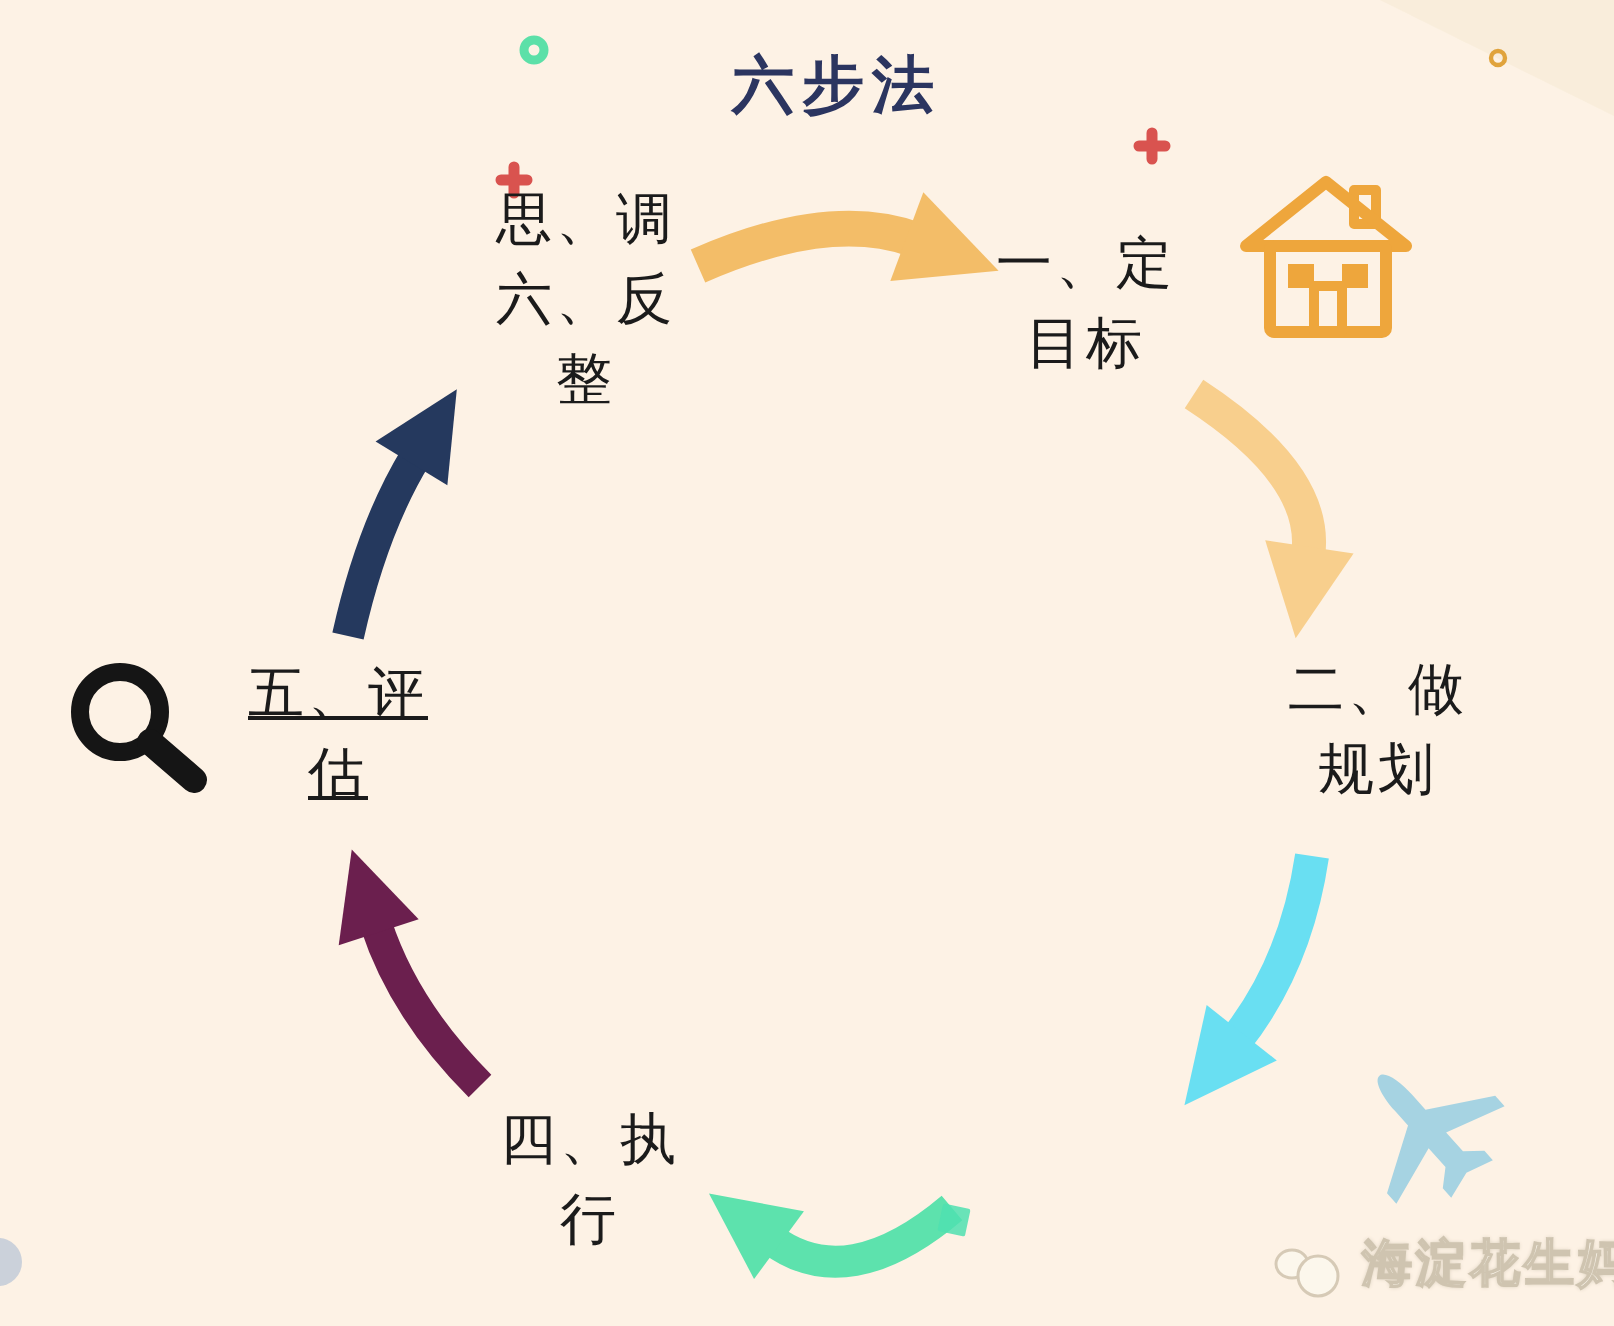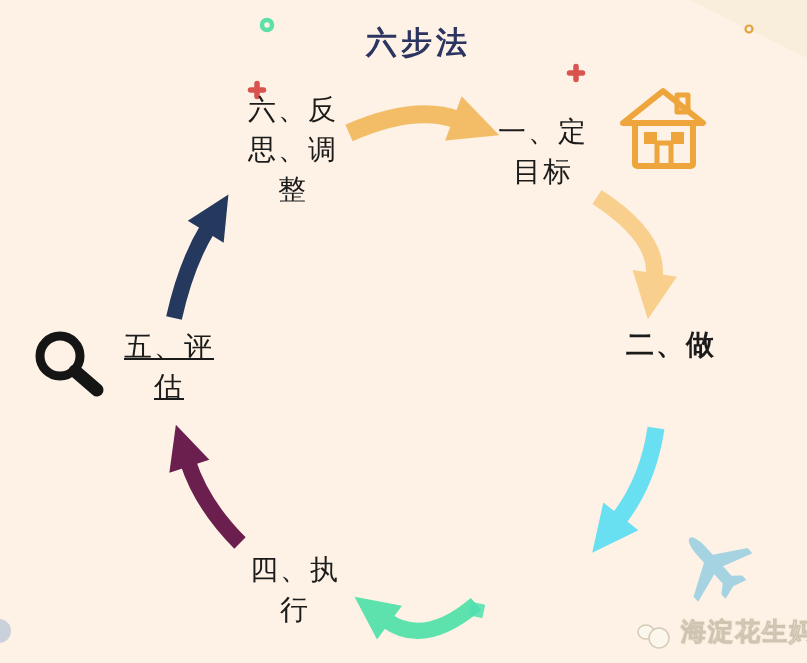--- a/index.html
+++ b/index.html
@@ -15,21 +15,21 @@
     text-align:center;text-indent:30px;
     font-size:31px;font-weight:800;letter-spacing:4px;
     color:#2b3560;
   }
   .step{
     position:absolute;color:#1b1b1b;
     font-size:28px;line-height:40px;letter-spacing:2px;
     text-align:center;font-weight:500;
   }
   .s1{left:478px;top:112px;width:130px;}
-  .s2{left:606px;top:325px;width:130px;font-weight:bold;}
+  .s2{left:624px;top:325px;width:130px;}
   .s3{left:478px;top:550px;width:130px;}
   .s4{left:230px;top:550px;width:130px;text-align:center;}
   .s5{left:104px;top:327px;width:130px;text-decoration:underline;}
   .s6{left:232px;top:90px;width:122px;}
   .watermark{
     position:absolute;left:681px;top:615px;
     font-size:25px;letter-spacing:2px;font-weight:700;
     color:#fdf8ee;
     -webkit-text-stroke:0.8px #cfc4b0;
     text-shadow:0 0 2px #cfc4b0;
@@ -106,34 +106,35 @@
   </svg>
 
   <div class="title">六步法</div>
 
   <div class="step s1">
     <div>一、定</div>
     <div>目标</div>
   </div>
   <div class="step s2">
     <div>二、做</div>
+    <div>规划</div>
   </div>
   <div class="step s3">
   </div>
   <div class="step s4">
     <div>四、执</div>
     <div>行</div>
   </div>
   <div class="step s5">
     <div>五、评</div>
     <div>估</div>
   </div>
   <div class="step s6">
+    <div>思、调</div>
     <div>六、反</div>
-    <div>思、调</div>
     <div>整</div>
   </div>
 
   <div class="watermark">
     <span>海淀花生妈</span>
   </div>
 
 </div>
 
 </body></html>

